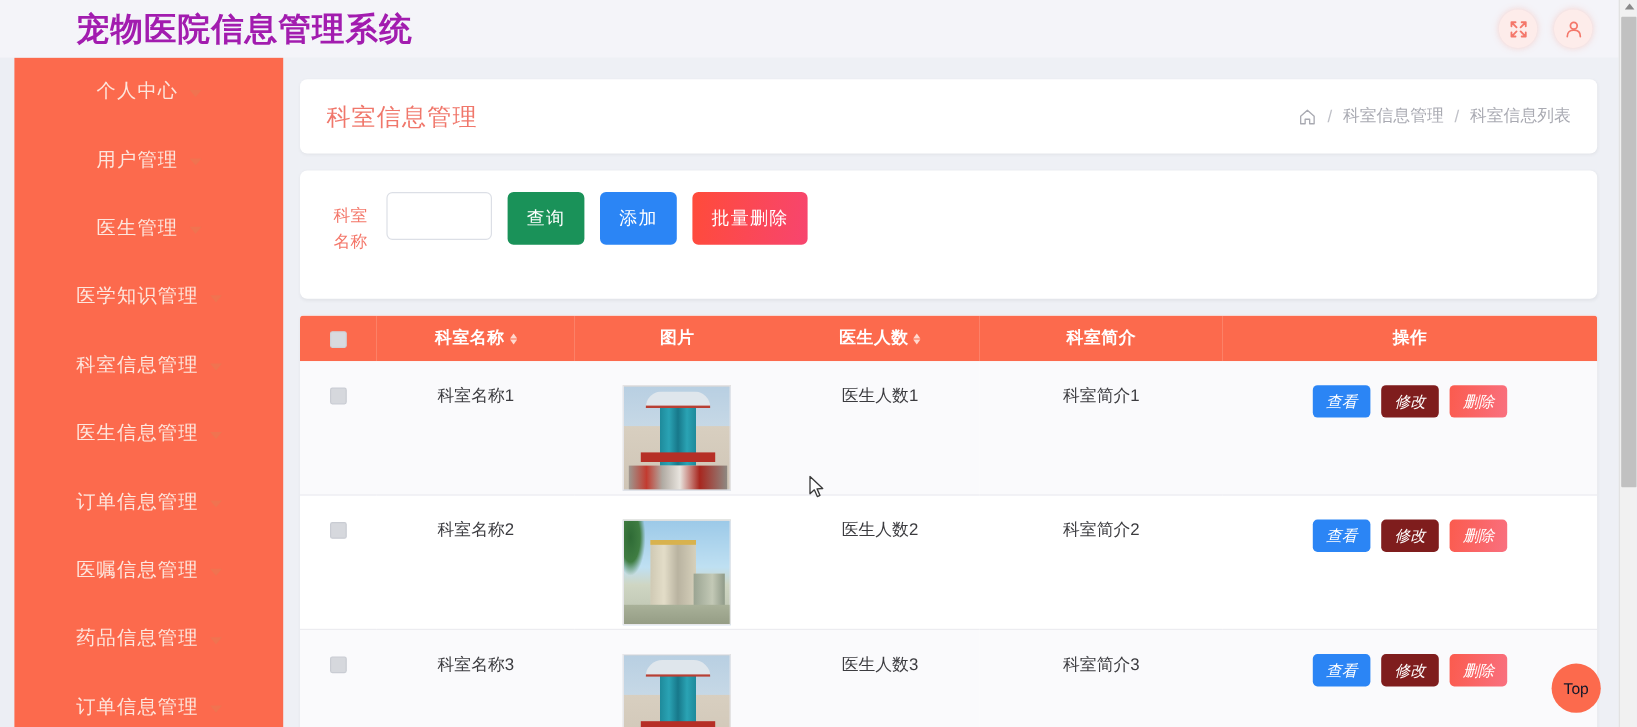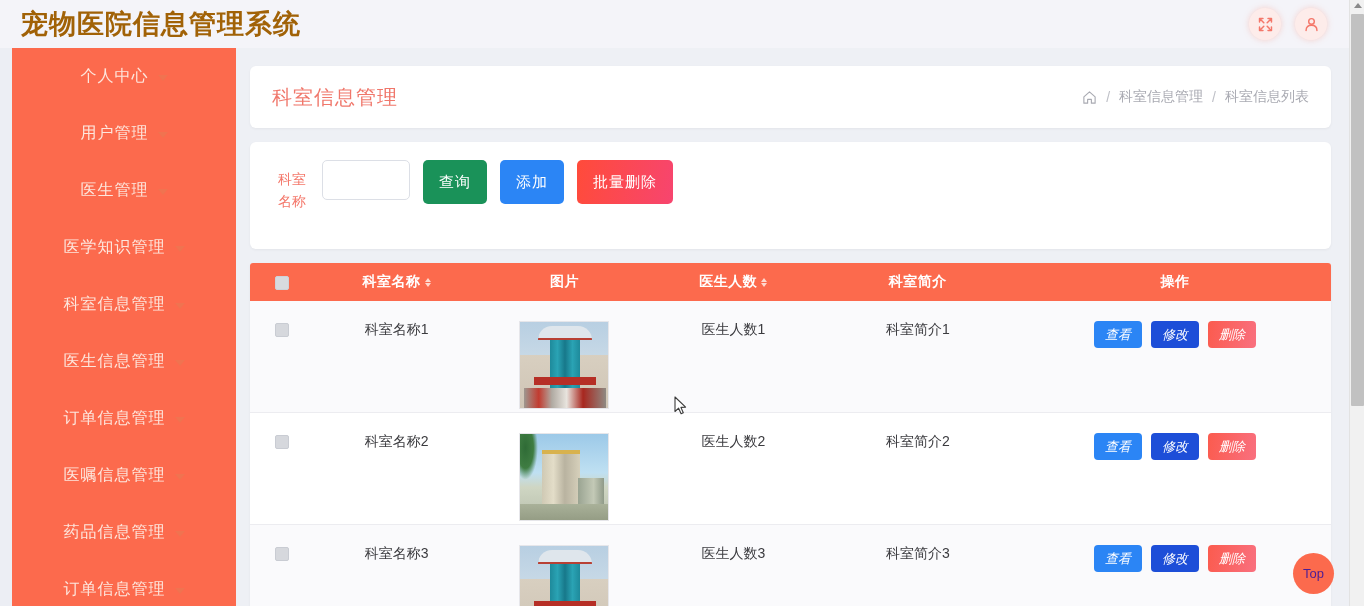--- a/index.html
+++ b/index.html
@@ -20,24 +20,24 @@
   .topbar {
     position: absolute;
     left: 0; top: 0;
     width: 1349px; height: 48px;
     background: #f4f4f9;
     display: flex;
     align-items: center;
     z-index: 20;
   }
   .brand-title {
-    margin-left: 21px;
+    margin-left: 64px;
     font-size: 27px;
     font-weight: bold;
-    color: #a16207;
+    color: #a21caf;
     letter-spacing: 1px;
     white-space: nowrap;
   }
   .topbar-actions {
     margin-left: auto;
     margin-right: 22px;
     display: flex;
     align-items: center;
     gap: 14px;
   }
@@ -327,31 +327,31 @@
     border: none;
     border-radius: 4px;
     color: #fff;
     font-size: 13px;
     padding: 0 11px;
     cursor: pointer;
     font-family: "Liberation Sans", sans-serif;
     font-style: italic;
   }
   .op-view { background: #2b85f5; }
-  .op-edit { background: #1d4ed8; }
+  .op-edit { background: #7f1d1d; }
   .op-del  { background: linear-gradient(100deg,#fb5b4e 0%,#f9707f 100%); }
 
   
   .back-to-top {
     position: absolute;
     right: 30px; bottom: 12px;
     width: 41px; height: 41px;
     border-radius: 50%;
     background: #fc6a4d;
-    color: #4c1d95;
+    color: #0f172a;
     font-size: 13px;
     display: flex;
     align-items: center;
     justify-content: center;
     cursor: pointer;
     z-index: 40;
     border: none;
     font-family: "Liberation Sans", sans-serif;
   }
 

